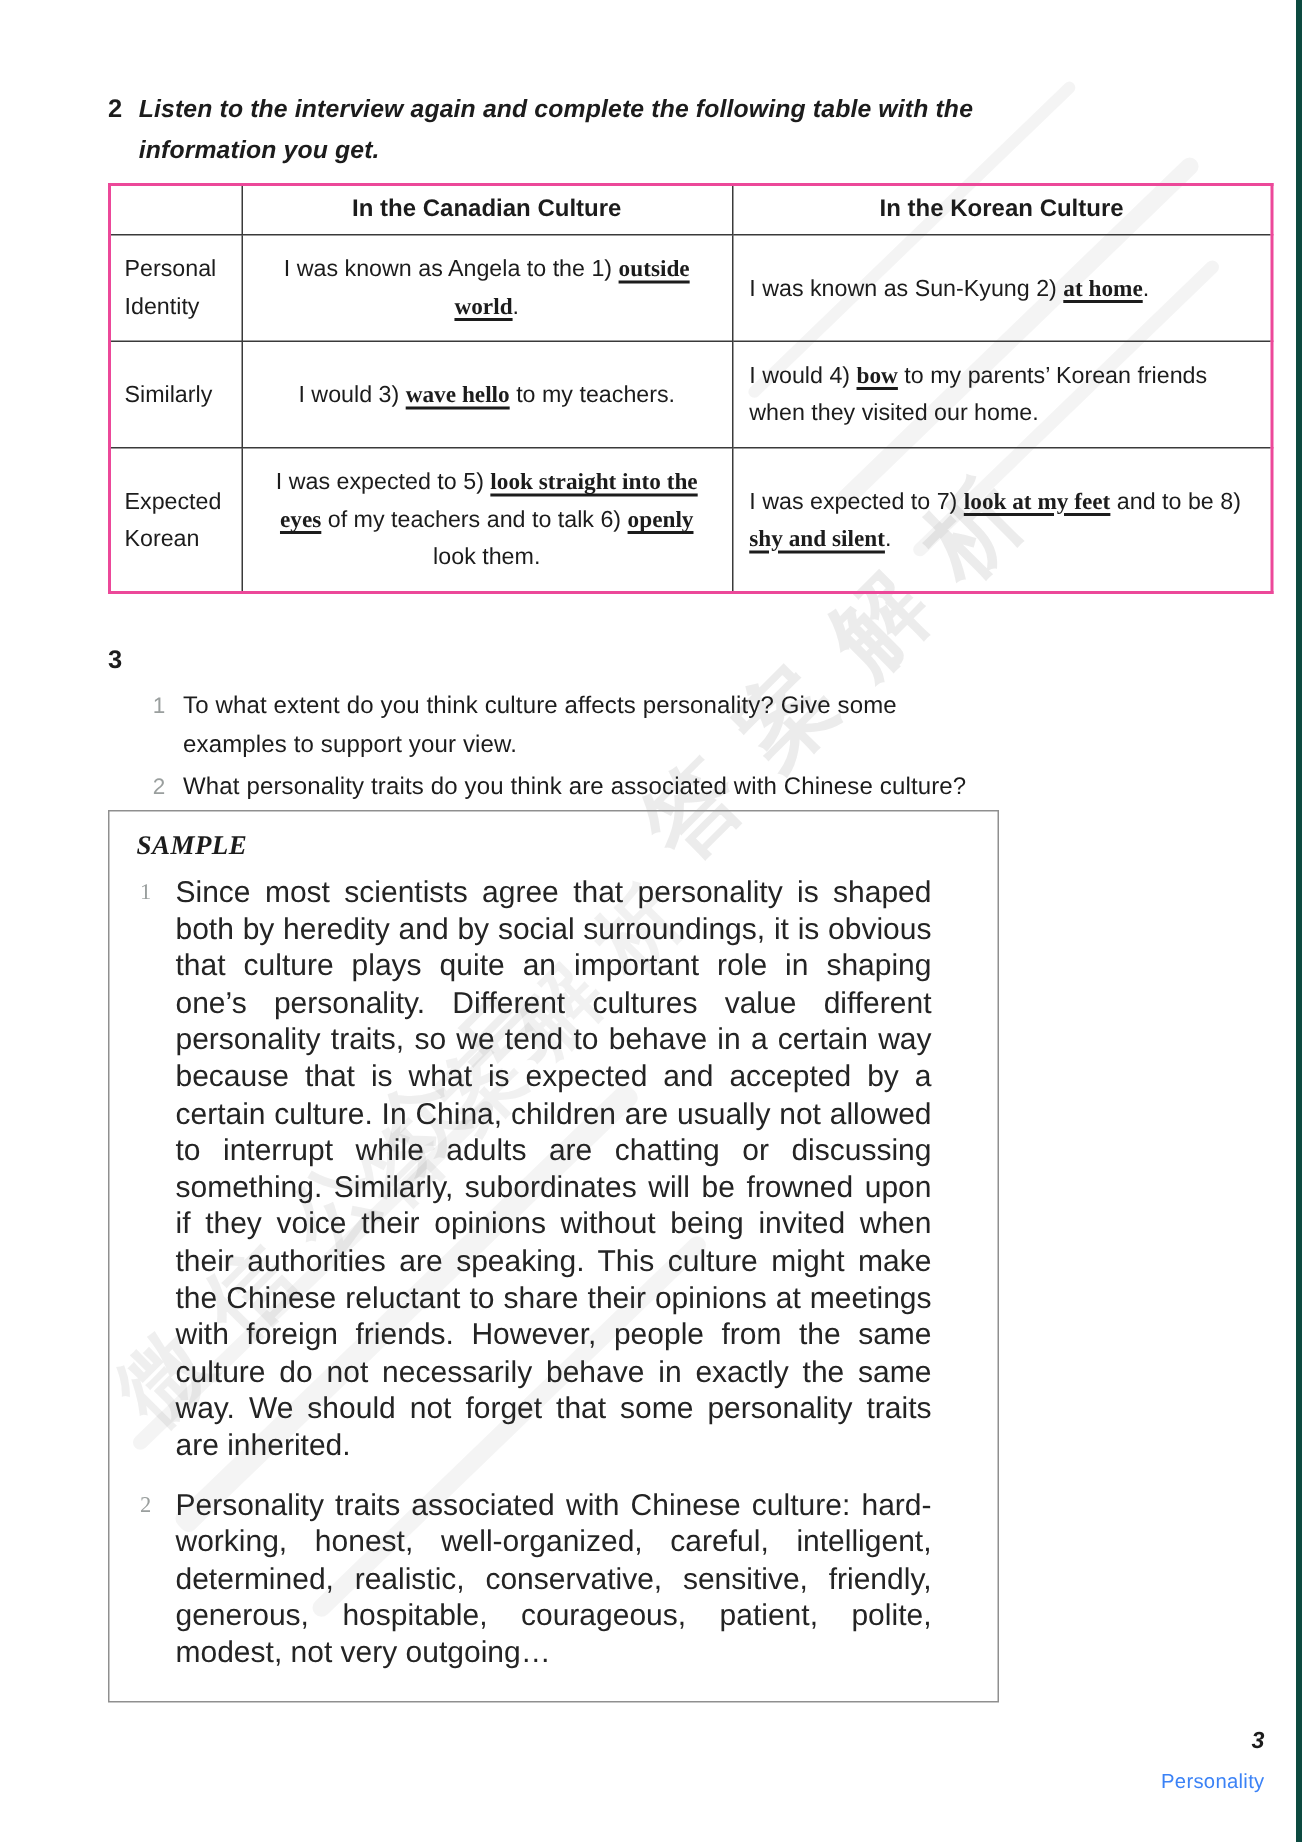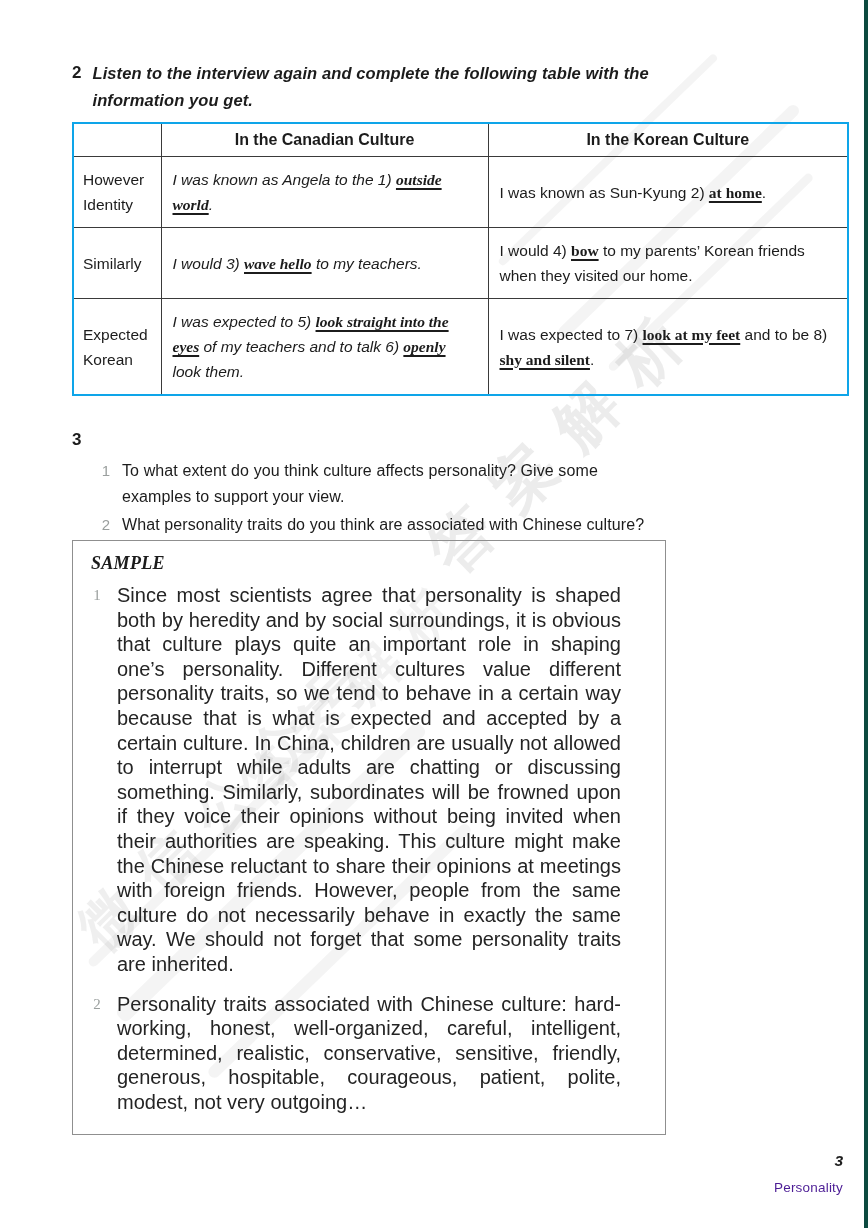--- a/index.html
+++ b/index.html
@@ -47,39 +47,39 @@
     font-weight: bold; font-size: 16.5px; line-height: 26.5px;
     max-width: 565px; letter-spacing: 0.1px; font-style: italic;
   }
 
   
   table.culture-table {
     margin-top: 9px;
     width: 775px;
     border-collapse: collapse;
     table-layout: fixed;
-    border: 2px solid #0ea5e9;
+    border: 2px solid #ec4899;
   }
   .culture-table col.c-label { width: 88px; }
   .culture-table col.c-can   { width: 327px; }
   .culture-table col.c-kor   { width: 360px; }
   .culture-table th, .culture-table td {
     border: 1.5px solid #3a3a3a;
     vertical-align: middle;
   }
   .culture-table th {
     font-size: 16px; font-weight: bold; text-align: center;
     padding: 7px 6px;
   }
   .culture-table td {
     font-size: 15.5px; line-height: 25px;
     padding: 10px 11px;
   }
   .culture-table td.row-label { padding: 10px 6px 10px 9px; }
-  td.cell-can { text-align: left; font-style: italic; }
+  td.cell-can { text-align: center; }
   .seg-plain { font-family: "Liberation Sans", sans-serif; }
   .seg-answer {
     font-family: "Liberation Serif", serif;
     font-weight: bold;
     text-decoration: underline;
     text-underline-offset: 3px;
     text-decoration-thickness: 1.5px;
   }
 
   
@@ -122,21 +122,21 @@
   }
 
   
   .page-num {
     position: absolute; right: 25px; top: 1152px;
     font-weight: bold; font-style: italic; font-size: 15.5px;
     z-index: 2;
   }
   .footer-label {
     position: absolute; right: 25px; top: 1180px;
-    color: #4c1d95; font-size: 13.5px; letter-spacing: 0.2px;
+    color: #3b82f6; font-size: 13.5px; letter-spacing: 0.2px;
     z-index: 2;
   }
 </style>
 </head>
 <body>
 
 <div class="page">
 
   <div class="wm-layer">
     <div class="wm-streak" style="left:560px; top:330px; width:330px; height:12px; transform:rotate(-44deg);"></div>
@@ -168,21 +168,21 @@
           </colgroup>
         <thead>
           <tr>
             <th></th>
             <th>In the Canadian Culture</th>
             <th>In the Korean Culture</th>
           </tr>
         </thead>
         <tbody>
           <tr>
-            <td class="row-label">However Identity</td>
+            <td class="row-label">Personal Identity</td>
             <td class="cell-can"><span class="seg-plain">I was known as Angela to the 1) </span><span class="seg-answer">outside world</span><span class="seg-plain">.</span></td>
             <td><span class="seg-plain">I was known as Sun-Kyung 2) </span><span class="seg-answer">at home</span><span class="seg-plain">.</span></td>
           </tr>
           <tr>
             <td class="row-label">Similarly</td>
             <td class="cell-can"><span class="seg-plain">I would 3) </span><span class="seg-answer">wave hello</span><span class="seg-plain"> to my teachers.</span></td>
             <td><span class="seg-plain">I would 4) </span><span class="seg-answer">bow</span><span class="seg-plain"> to my parents’ Korean friends when they visited our home.</span></td>
           </tr>
           <tr>
             <td class="row-label">Expected Korean</td>

